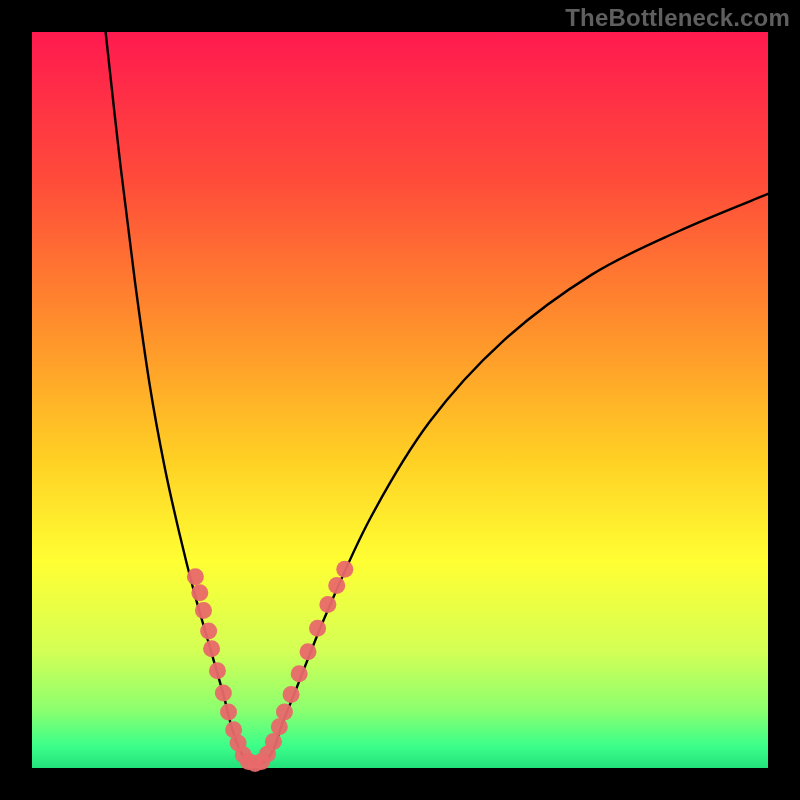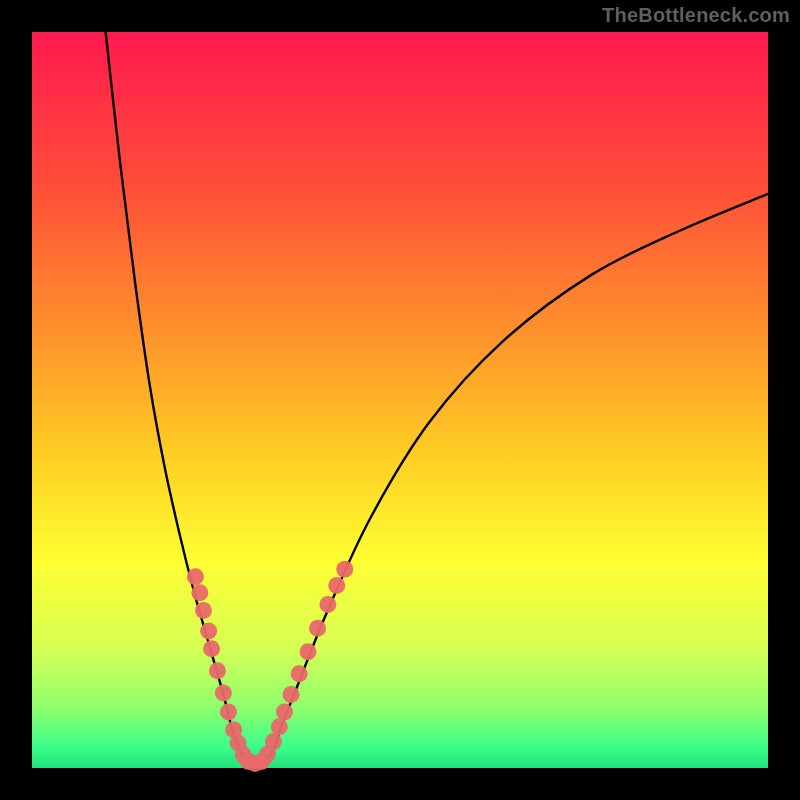--- a/index.html
+++ b/index.html
@@ -14,21 +14,21 @@
   .frame {
     position: relative;
     width: 800px;
     height: 800px;
     background: #000;
   }
   .watermark {
     position: absolute;
     top: 4px;
     right: 10px;
-    font-size: 20px;
+    font-size: 24px;
     font-weight: 600;
     color: #5f5f5f;
     letter-spacing: 0.2px;
     z-index: 5;
   }
   svg {
     position: absolute;
     top: 0;
     left: 0;
   }

